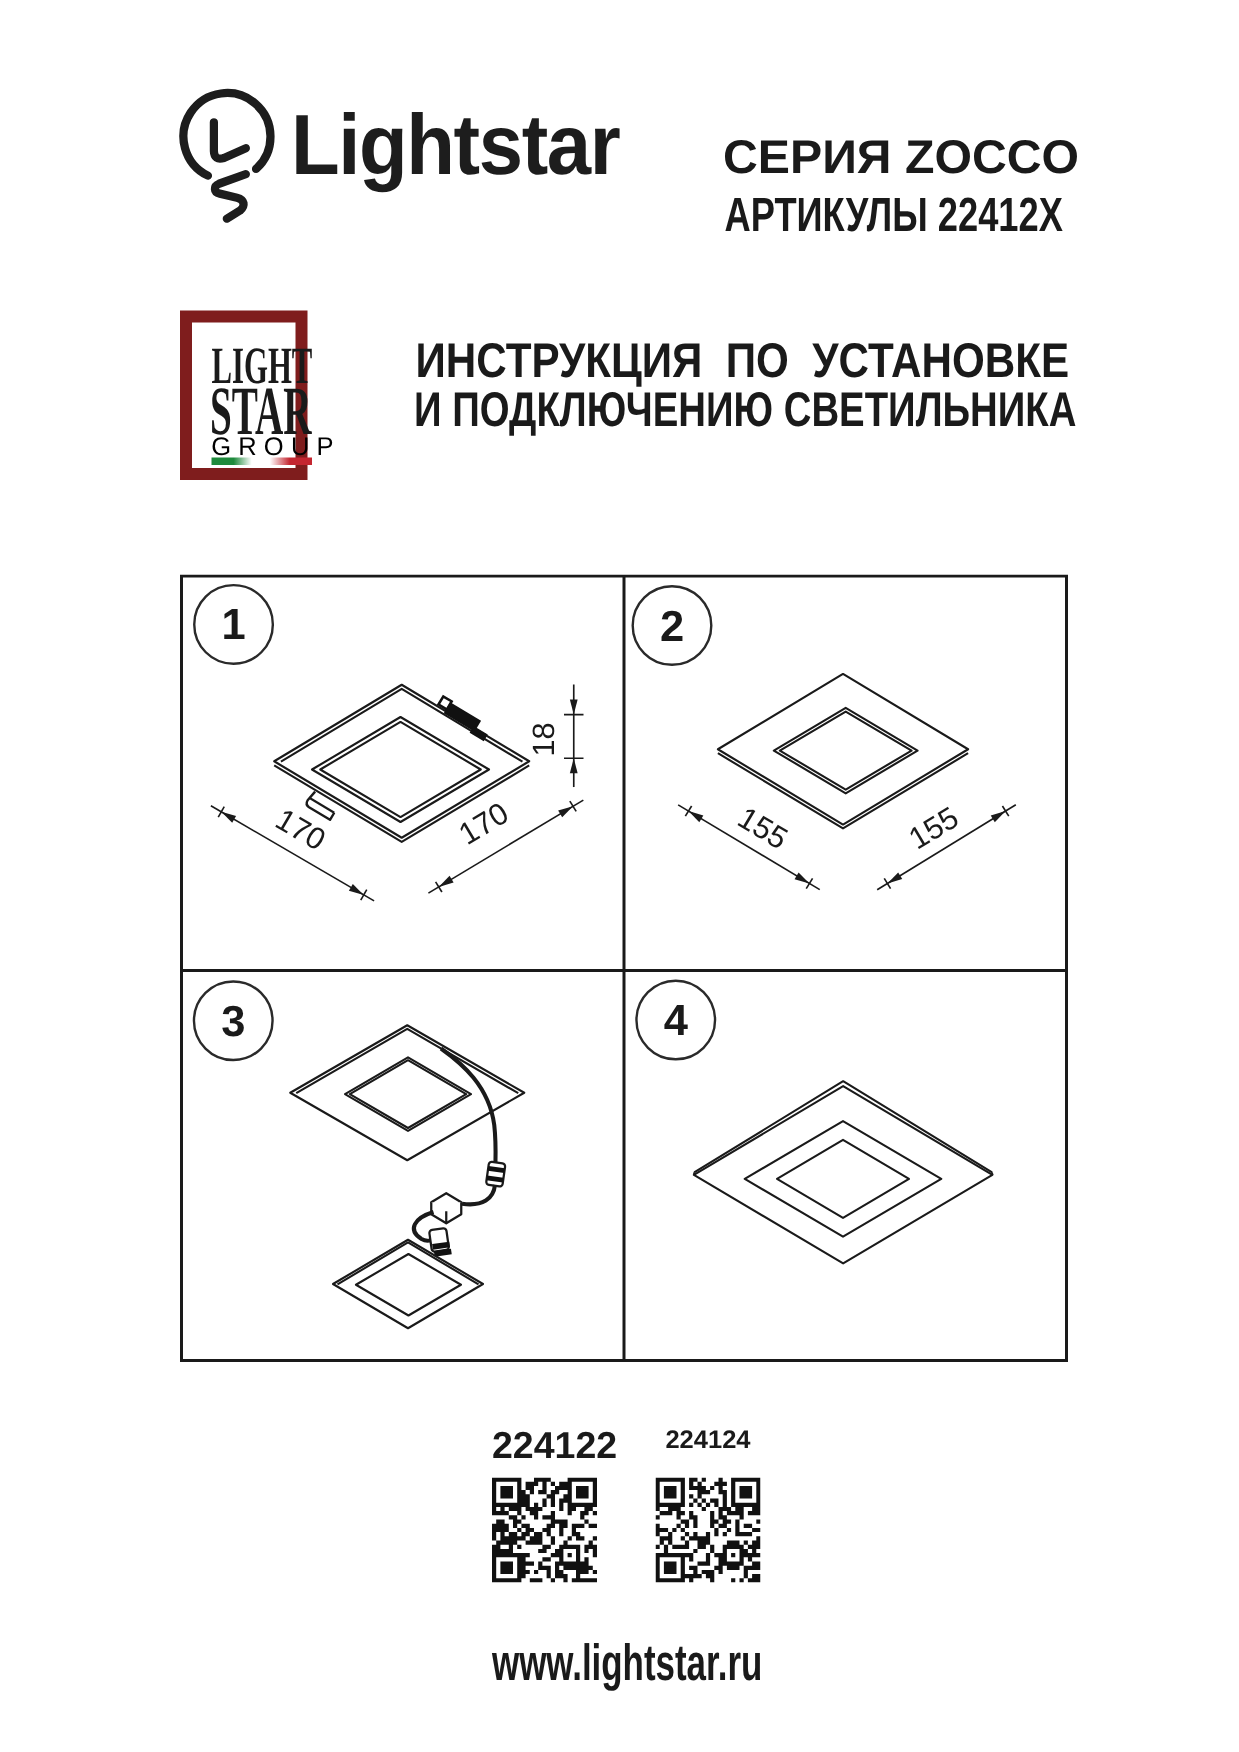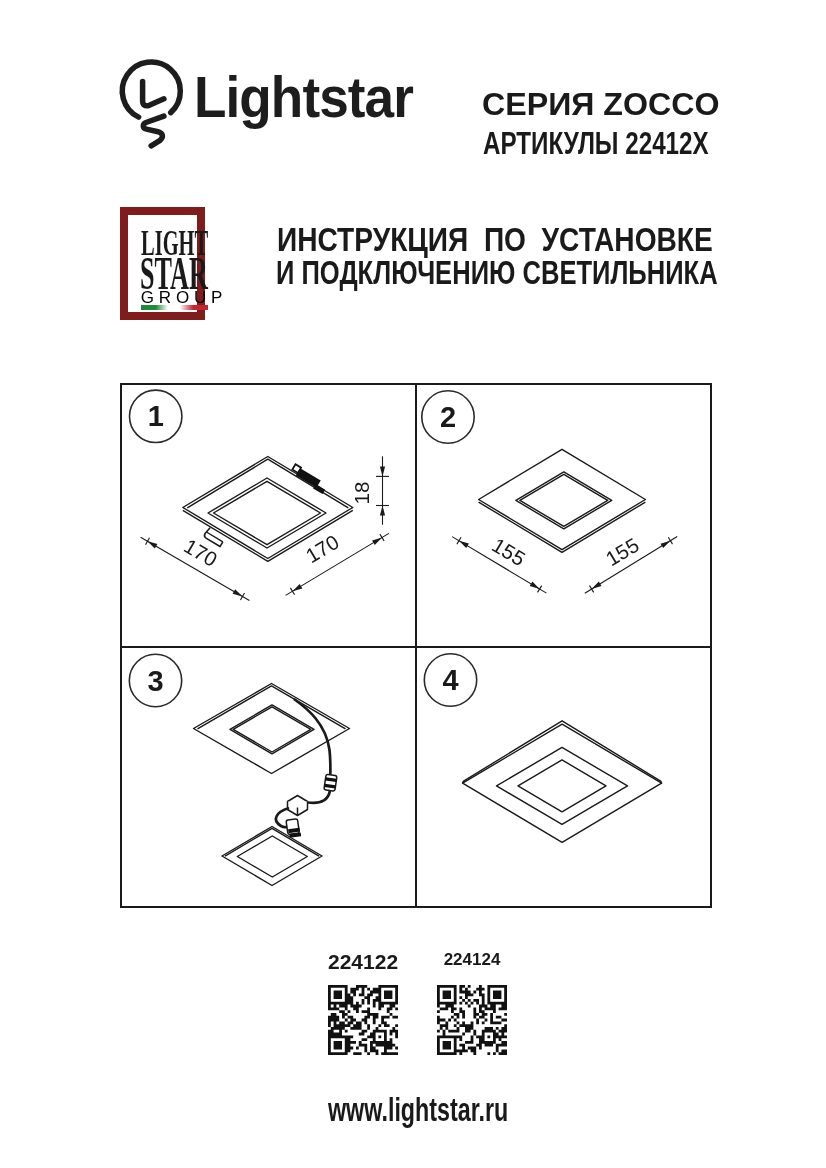--- a/index.html
+++ b/index.html
@@ -161,21 +161,21 @@
 <path d="M 442.1 341.1 L 541.6 400.2 L 442.1 459.3 L 342.6 400.2 Z" fill="none" stroke="#1a1a1a" stroke-width="1.4" stroke-linejoin="round"></path>
 
 <path d="M 342.8 398.6 L 442.1 337.8 L 541.4 398.6" fill="none" stroke="#1a1a1a" stroke-width="1.4" stroke-linejoin="round"></path>
     <path d="M 342.8 398.6 L 342.6 400.2 M 541.4 398.6 L 541.6 400.2" stroke="#1a1a1a" stroke-width="1.2" fill="none"></path>
 
 <path d="M 442.0 364.4 L 507.5 402.9 L 442.0 441.4 L 376.5 402.9 Z" fill="none" stroke="#1a1a1a" stroke-width="1.4" stroke-linejoin="round"></path>
 
 <path d="M 442.0 376.9 L 486.0 402.9 L 442.0 428.9 L 398.0 402.9 Z" fill="none" stroke="#1a1a1a" stroke-width="1.4" stroke-linejoin="round"></path>
 </svg>
 
-<div class="t" id="qlab1" style="left:328px;top:950px;width:70px;text-align:center;font-size:21px;font-weight:bold">224122</div>
+<div class="t" id="qlab1" style="left:328px;top:950px;width:70px;text-align:center;font-size:25px;font-weight:bold">224122</div>
 
 <svg style="position:absolute;left:328px;top:985px" width="70" height="70" viewBox="0 0 70 70">
     <path d="M0.00 0.00h19.60v2.80h-19.60zM28.00 0.00h11.20v2.80h-11.20zM50.40 0.00h19.60v2.80h-19.60zM0.00 2.80h2.80v2.80h-2.80zM16.80 2.80h2.80v2.80h-2.80zM22.40 2.80h8.40v2.80h-8.40zM33.60 2.80h2.80v2.80h-2.80zM39.20 2.80h2.80v2.80h-2.80zM44.80 2.80h8.40v2.80h-8.40zM67.20 2.80h2.80v2.80h-2.80zM0.00 5.60h2.80v2.80h-2.80zM5.60 5.60h8.40v2.80h-8.40zM16.80 5.60h2.80v2.80h-2.80zM22.40 5.60h5.60v2.80h-5.60zM33.60 5.60h2.80v2.80h-2.80zM42.00 5.60h11.20v2.80h-11.20zM56.00 5.60h8.40v2.80h-8.40zM67.20 5.60h2.80v2.80h-2.80zM0.00 8.40h2.80v2.80h-2.80zM5.60 8.40h8.40v2.80h-8.40zM16.80 8.40h5.60v2.80h-5.60zM25.20 8.40h2.80v2.80h-2.80zM30.80 8.40h5.60v2.80h-5.60zM39.20 8.40h5.60v2.80h-5.60zM50.40 8.40h2.80v2.80h-2.80zM56.00 8.40h8.40v2.80h-8.40zM67.20 8.40h2.80v2.80h-2.80zM0.00 11.20h2.80v2.80h-2.80zM5.60 11.20h8.40v2.80h-8.40zM16.80 11.20h8.40v2.80h-8.40zM36.40 11.20h5.60v2.80h-5.60zM47.60 11.20h5.60v2.80h-5.60zM56.00 11.20h8.40v2.80h-8.40zM67.20 11.20h2.80v2.80h-2.80zM0.00 14.00h2.80v2.80h-2.80zM16.80 14.00h8.40v2.80h-8.40zM33.60 14.00h2.80v2.80h-2.80zM39.20 14.00h2.80v2.80h-2.80zM44.80 14.00h8.40v2.80h-8.40zM67.20 14.00h2.80v2.80h-2.80zM0.00 16.80h25.20v2.80h-25.20zM28.00 16.80h2.80v2.80h-2.80zM33.60 16.80h2.80v2.80h-2.80zM39.20 16.80h2.80v2.80h-2.80zM44.80 16.80h2.80v2.80h-2.80zM50.40 16.80h19.60v2.80h-19.60zM0.00 19.60h2.80v2.80h-2.80zM5.60 19.60h2.80v2.80h-2.80zM11.20 19.60h8.40v2.80h-8.40zM22.40 19.60h11.20v2.80h-11.20zM44.80 19.60h2.80v2.80h-2.80zM50.40 19.60h5.60v2.80h-5.60zM61.60 19.60h5.60v2.80h-5.60zM0.00 22.40h11.20v2.80h-11.20zM16.80 22.40h2.80v2.80h-2.80zM25.20 22.40h5.60v2.80h-5.60zM39.20 22.40h2.80v2.80h-2.80zM50.40 22.40h2.80v2.80h-2.80zM58.80 22.40h5.60v2.80h-5.60zM67.20 22.40h2.80v2.80h-2.80zM11.20 25.20h5.60v2.80h-5.60zM19.60 25.20h2.80v2.80h-2.80zM28.00 25.20h2.80v2.80h-2.80zM33.60 25.20h8.40v2.80h-8.40zM58.80 25.20h2.80v2.80h-2.80zM2.80 28.00h5.60v2.80h-5.60zM14.00 28.00h5.60v2.80h-5.60zM39.20 28.00h11.20v2.80h-11.20zM61.60 28.00h2.80v2.80h-2.80zM0.00 30.80h11.20v2.80h-11.20zM14.00 30.80h2.80v2.80h-2.80zM19.60 30.80h5.60v2.80h-5.60zM36.40 30.80h5.60v2.80h-5.60zM44.80 30.80h5.60v2.80h-5.60zM53.20 30.80h8.40v2.80h-8.40zM64.40 30.80h5.60v2.80h-5.60zM0.00 33.60h11.20v2.80h-11.20zM16.80 33.60h2.80v2.80h-2.80zM22.40 33.60h5.60v2.80h-5.60zM33.60 33.60h5.60v2.80h-5.60zM44.80 33.60h2.80v2.80h-2.80zM53.20 33.60h2.80v2.80h-2.80zM0.00 36.40h2.80v2.80h-2.80zM5.60 36.40h2.80v2.80h-2.80zM11.20 36.40h5.60v2.80h-5.60zM19.60 36.40h5.60v2.80h-5.60zM28.00 36.40h5.60v2.80h-5.60zM36.40 36.40h2.80v2.80h-2.80zM44.80 36.40h2.80v2.80h-2.80zM53.20 36.40h5.60v2.80h-5.60zM0.00 39.20h2.80v2.80h-2.80zM5.60 39.20h16.80v2.80h-16.80zM25.20 39.20h8.40v2.80h-8.40zM39.20 39.20h2.80v2.80h-2.80zM50.40 39.20h2.80v2.80h-2.80zM56.00 39.20h5.60v2.80h-5.60zM67.20 39.20h2.80v2.80h-2.80zM2.80 42.00h14.00v2.80h-14.00zM22.40 42.00h11.20v2.80h-11.20zM39.20 42.00h2.80v2.80h-2.80zM47.60 42.00h2.80v2.80h-2.80zM64.40 42.00h2.80v2.80h-2.80zM0.00 44.80h5.60v2.80h-5.60zM11.20 44.80h2.80v2.80h-2.80zM16.80 44.80h2.80v2.80h-2.80zM33.60 44.80h5.60v2.80h-5.60zM44.80 44.80h14.00v2.80h-14.00zM61.60 44.80h8.40v2.80h-8.40zM0.00 47.60h14.00v2.80h-14.00zM30.80 47.60h5.60v2.80h-5.60zM42.00 47.60h5.60v2.80h-5.60zM56.00 47.60h2.80v2.80h-2.80zM61.60 47.60h2.80v2.80h-2.80zM67.20 47.60h2.80v2.80h-2.80zM0.00 50.40h25.20v2.80h-25.20zM39.20 50.40h8.40v2.80h-8.40zM50.40 50.40h2.80v2.80h-2.80zM56.00 50.40h2.80v2.80h-2.80zM67.20 50.40h2.80v2.80h-2.80zM0.00 53.20h2.80v2.80h-2.80zM16.80 53.20h5.60v2.80h-5.60zM33.60 53.20h5.60v2.80h-5.60zM44.80 53.20h2.80v2.80h-2.80zM56.00 53.20h2.80v2.80h-2.80zM61.60 53.20h2.80v2.80h-2.80zM0.00 56.00h2.80v2.80h-2.80zM5.60 56.00h8.40v2.80h-8.40zM16.80 56.00h11.20v2.80h-11.20zM30.80 56.00h2.80v2.80h-2.80zM42.00 56.00h22.40v2.80h-22.40zM0.00 58.80h2.80v2.80h-2.80zM5.60 58.80h8.40v2.80h-8.40zM16.80 58.80h5.60v2.80h-5.60zM30.80 58.80h8.40v2.80h-8.40zM42.00 58.80h2.80v2.80h-2.80zM47.60 58.80h19.60v2.80h-19.60zM0.00 61.60h2.80v2.80h-2.80zM5.60 61.60h8.40v2.80h-8.40zM16.80 61.60h8.40v2.80h-8.40zM28.00 61.60h2.80v2.80h-2.80zM36.40 61.60h2.80v2.80h-2.80zM42.00 61.60h5.60v2.80h-5.60zM56.00 61.60h8.40v2.80h-8.40zM67.20 61.60h2.80v2.80h-2.80zM0.00 64.40h2.80v2.80h-2.80zM16.80 64.40h5.60v2.80h-5.60zM36.40 64.40h2.80v2.80h-2.80zM42.00 64.40h8.40v2.80h-8.40zM56.00 64.40h2.80v2.80h-2.80zM0.00 67.20h19.60v2.80h-19.60zM25.20 67.20h8.40v2.80h-8.40zM39.20 67.20h2.80v2.80h-2.80zM47.60 67.20h2.80v2.80h-2.80zM53.20 67.20h16.80v2.80h-16.80z" fill="#111"></path>
   </svg>
 
 <div class="t" id="qlab2" style="left:437px;top:950px;width:70px;text-align:center;font-size:17px;font-weight:bold">224124</div>
 
 <svg style="position:absolute;left:437px;top:985px" width="70" height="70" viewBox="0 0 70 70">
     <path d="M0.00 0.00h19.60v2.80h-19.60zM22.40 0.00h5.60v2.80h-5.60zM30.80 0.00h2.80v2.80h-2.80zM42.00 0.00h2.80v2.80h-2.80zM50.40 0.00h19.60v2.80h-19.60zM0.00 2.80h2.80v2.80h-2.80zM16.80 2.80h2.80v2.80h-2.80zM22.40 2.80h2.80v2.80h-2.80zM28.00 2.80h2.80v2.80h-2.80zM39.20 2.80h8.40v2.80h-8.40zM50.40 2.80h2.80v2.80h-2.80zM67.20 2.80h2.80v2.80h-2.80zM0.00 5.60h2.80v2.80h-2.80zM5.60 5.60h8.40v2.80h-8.40zM16.80 5.60h2.80v2.80h-2.80zM22.40 5.60h11.20v2.80h-11.20zM36.40 5.60h2.80v2.80h-2.80zM42.00 5.60h2.80v2.80h-2.80zM50.40 5.60h2.80v2.80h-2.80zM56.00 5.60h8.40v2.80h-8.40zM67.20 5.60h2.80v2.80h-2.80zM0.00 8.40h2.80v2.80h-2.80zM5.60 8.40h8.40v2.80h-8.40zM16.80 8.40h2.80v2.80h-2.80zM28.00 8.40h8.40v2.80h-8.40zM42.00 8.40h5.60v2.80h-5.60zM50.40 8.40h2.80v2.80h-2.80zM56.00 8.40h8.40v2.80h-8.40zM67.20 8.40h2.80v2.80h-2.80zM0.00 11.20h2.80v2.80h-2.80zM5.60 11.20h8.40v2.80h-8.40zM16.80 11.20h2.80v2.80h-2.80zM22.40 11.20h2.80v2.80h-2.80zM28.00 11.20h2.80v2.80h-2.80zM44.80 11.20h2.80v2.80h-2.80zM50.40 11.20h2.80v2.80h-2.80zM56.00 11.20h8.40v2.80h-8.40zM67.20 11.20h2.80v2.80h-2.80zM0.00 14.00h2.80v2.80h-2.80zM16.80 14.00h2.80v2.80h-2.80zM25.20 14.00h2.80v2.80h-2.80zM30.80 14.00h2.80v2.80h-2.80zM36.40 14.00h5.60v2.80h-5.60zM44.80 14.00h2.80v2.80h-2.80zM50.40 14.00h2.80v2.80h-2.80zM67.20 14.00h2.80v2.80h-2.80zM0.00 16.80h19.60v2.80h-19.60zM22.40 16.80h2.80v2.80h-2.80zM28.00 16.80h2.80v2.80h-2.80zM33.60 16.80h2.80v2.80h-2.80zM39.20 16.80h2.80v2.80h-2.80zM44.80 16.80h2.80v2.80h-2.80zM50.40 16.80h19.60v2.80h-19.60zM0.00 19.60h2.80v2.80h-2.80zM8.40 19.60h8.40v2.80h-8.40zM30.80 19.60h2.80v2.80h-2.80zM42.00 19.60h8.40v2.80h-8.40zM53.20 19.60h5.60v2.80h-5.60zM64.40 19.60h5.60v2.80h-5.60zM2.80 22.40h8.40v2.80h-8.40zM14.00 22.40h5.60v2.80h-5.60zM22.40 22.40h2.80v2.80h-2.80zM36.40 22.40h2.80v2.80h-2.80zM42.00 22.40h2.80v2.80h-2.80zM47.60 22.40h11.20v2.80h-11.20zM61.60 22.40h8.40v2.80h-8.40zM0.00 25.20h2.80v2.80h-2.80zM14.00 25.20h2.80v2.80h-2.80zM22.40 25.20h5.60v2.80h-5.60zM36.40 25.20h2.80v2.80h-2.80zM42.00 25.20h5.60v2.80h-5.60zM56.00 25.20h2.80v2.80h-2.80zM16.80 28.00h5.60v2.80h-5.60zM25.20 28.00h2.80v2.80h-2.80zM36.40 28.00h5.60v2.80h-5.60zM44.80 28.00h5.60v2.80h-5.60zM53.20 28.00h2.80v2.80h-2.80zM67.20 28.00h2.80v2.80h-2.80zM0.00 30.80h2.80v2.80h-2.80zM14.00 30.80h2.80v2.80h-2.80zM19.60 30.80h2.80v2.80h-2.80zM25.20 30.80h2.80v2.80h-2.80zM36.40 30.80h2.80v2.80h-2.80zM42.00 30.80h5.60v2.80h-5.60zM53.20 30.80h2.80v2.80h-2.80zM58.80 30.80h5.60v2.80h-5.60zM0.00 33.60h8.40v2.80h-8.40zM11.20 33.60h2.80v2.80h-2.80zM16.80 33.60h2.80v2.80h-2.80zM39.20 33.60h2.80v2.80h-2.80zM47.60 33.60h2.80v2.80h-2.80zM53.20 33.60h2.80v2.80h-2.80zM64.40 33.60h5.60v2.80h-5.60zM0.00 36.40h2.80v2.80h-2.80zM8.40 36.40h2.80v2.80h-2.80zM19.60 36.40h2.80v2.80h-2.80zM25.20 36.40h2.80v2.80h-2.80zM33.60 36.40h2.80v2.80h-2.80zM39.20 36.40h2.80v2.80h-2.80zM44.80 36.40h2.80v2.80h-2.80zM53.20 36.40h11.20v2.80h-11.20zM2.80 39.20h8.40v2.80h-8.40zM16.80 39.20h2.80v2.80h-2.80zM22.40 39.20h14.00v2.80h-14.00zM67.20 39.20h2.80v2.80h-2.80zM2.80 42.00h2.80v2.80h-2.80zM8.40 42.00h2.80v2.80h-2.80zM19.60 42.00h2.80v2.80h-2.80zM28.00 42.00h8.40v2.80h-8.40zM47.60 42.00h8.40v2.80h-8.40zM58.80 42.00h2.80v2.80h-2.80zM64.40 42.00h5.60v2.80h-5.60zM0.00 44.80h2.80v2.80h-2.80zM5.60 44.80h2.80v2.80h-2.80zM11.20 44.80h11.20v2.80h-11.20zM28.00 44.80h5.60v2.80h-5.60zM36.40 44.80h2.80v2.80h-2.80zM44.80 44.80h14.00v2.80h-14.00zM61.60 44.80h8.40v2.80h-8.40zM5.60 47.60h2.80v2.80h-2.80zM25.20 47.60h2.80v2.80h-2.80zM36.40 47.60h2.80v2.80h-2.80zM44.80 47.60h2.80v2.80h-2.80zM56.00 47.60h5.60v2.80h-5.60zM64.40 47.60h2.80v2.80h-2.80zM0.00 50.40h25.20v2.80h-25.20zM33.60 50.40h2.80v2.80h-2.80zM39.20 50.40h8.40v2.80h-8.40zM50.40 50.40h2.80v2.80h-2.80zM56.00 50.40h14.00v2.80h-14.00zM0.00 53.20h2.80v2.80h-2.80zM16.80 53.20h2.80v2.80h-2.80zM22.40 53.20h2.80v2.80h-2.80zM33.60 53.20h2.80v2.80h-2.80zM42.00 53.20h5.60v2.80h-5.60zM56.00 53.20h2.80v2.80h-2.80zM61.60 53.20h2.80v2.80h-2.80zM0.00 56.00h2.80v2.80h-2.80zM5.60 56.00h8.40v2.80h-8.40zM16.80 56.00h2.80v2.80h-2.80zM28.00 56.00h8.40v2.80h-8.40zM42.00 56.00h16.80v2.80h-16.80zM64.40 56.00h5.60v2.80h-5.60zM0.00 58.80h2.80v2.80h-2.80zM5.60 58.80h8.40v2.80h-8.40zM16.80 58.80h2.80v2.80h-2.80zM22.40 58.80h5.60v2.80h-5.60zM39.20 58.80h5.60v2.80h-5.60zM47.60 58.80h8.40v2.80h-8.40zM58.80 58.80h11.20v2.80h-11.20zM0.00 61.60h2.80v2.80h-2.80zM5.60 61.60h8.40v2.80h-8.40zM16.80 61.60h2.80v2.80h-2.80zM25.20 61.60h2.80v2.80h-2.80zM30.80 61.60h8.40v2.80h-8.40zM42.00 61.60h2.80v2.80h-2.80zM58.80 61.60h2.80v2.80h-2.80zM0.00 64.40h2.80v2.80h-2.80zM16.80 64.40h14.00v2.80h-14.00zM33.60 64.40h5.60v2.80h-5.60zM58.80 64.40h2.80v2.80h-2.80zM64.40 64.40h5.60v2.80h-5.60zM0.00 67.20h19.60v2.80h-19.60zM22.40 67.20h2.80v2.80h-2.80zM36.40 67.20h2.80v2.80h-2.80zM50.40 67.20h2.80v2.80h-2.80zM56.00 67.20h2.80v2.80h-2.80zM61.60 67.20h8.40v2.80h-8.40z" fill="#111"></path>
   </svg>

